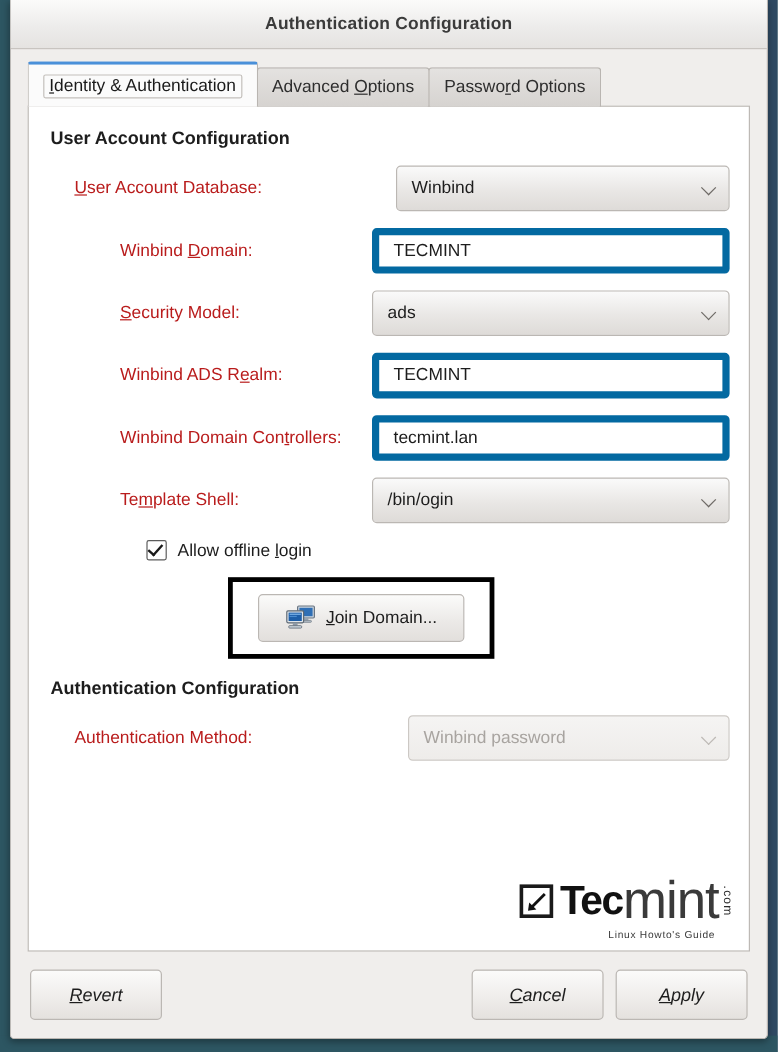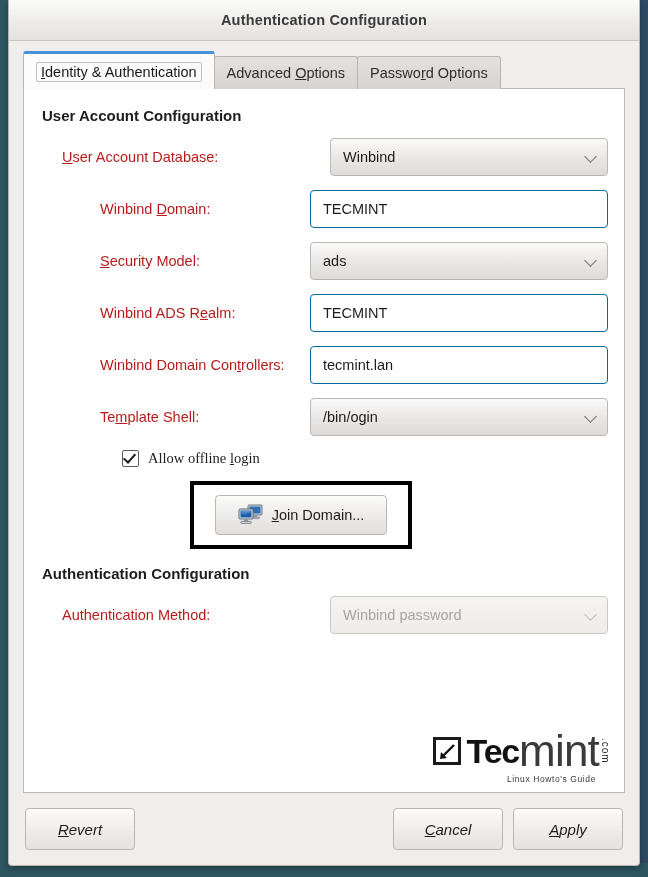--- a/index.html
+++ b/index.html
@@ -155,20 +155,21 @@
     padding: 0 10px 0 12px;
     box-sizing: border-box;
     font-size: 14.5px;
     color: #1d1d1d;
     justify-content: space-between;
   }
   .combo.disabled {
     color: #a8a4a0;
     background: linear-gradient(to bottom, #f5f4f3 0%, #eeecea 100%);
     border-color: #ccc8c4;
+    margin-left: 10px;
   }
   .combo .chev {
     display: inline-block;
     width: 12px; height: 12px;
     position: relative;
     margin-left: 8px;
     flex: 0 0 auto;
   }
   .combo .chev::before {
     content: "";
@@ -179,21 +180,21 @@
     border-bottom: 1.6px solid #6e6a66;
     transform: rotate(45deg);
   }
   .combo.disabled .chev::before {
     border-color: #bdb9b5;
   }
 
   .entry {
     height: 38px;
     background: #ffffff;
-    border: 1px solid #0369a1;
+    border: 6px solid #0369a1;
     border-radius: 4px;
     display: flex;
     align-items: center;
     padding: 0 12px;
     box-sizing: border-box;
     font-size: 14.5px;
     color: #1d1d1d;
   }
 
   .w-wide { width: 298px; }
@@ -216,21 +217,21 @@
   }
   .checkbox::after {
     content: "";
     position: absolute;
     left: 3px; top: 0px;
     width: 5px; height: 10px;
     border-right: 2.6px solid #1a1a1a;
     border-bottom: 2.6px solid #1a1a1a;
     transform: rotate(42deg);
   }
-  .check-label { font-size: 14.5px; color: #1d1d1d; font-family: Liberation Serif, serif; }
+  .check-label { font-size: 14.5px; color: #1d1d1d; }
 
   
   .join-wrap {
     margin: 6px 0 16px 150px;
     width: 222px;
     height: 68px;
     border: 4px solid #000000;
     background: #ffffff;
     display: flex;
     align-items: center;

